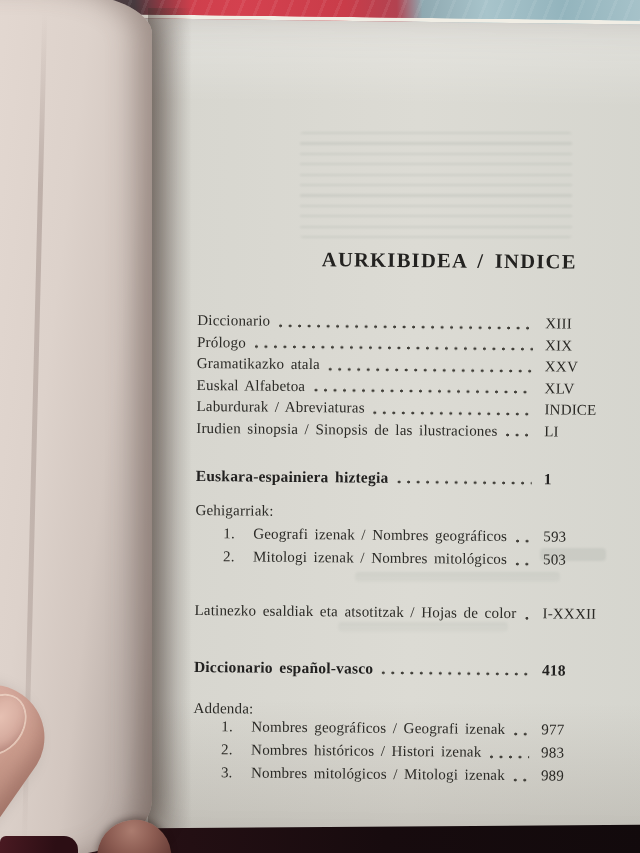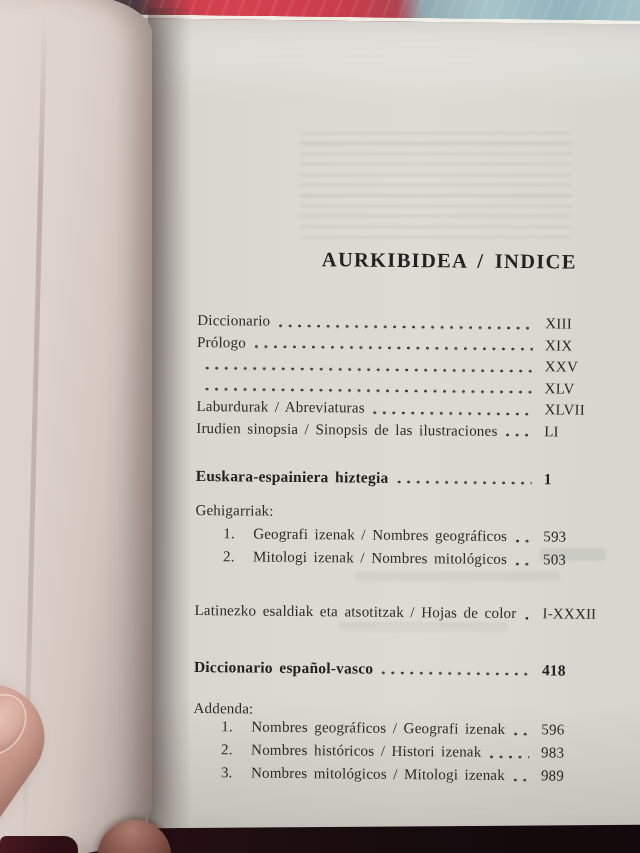--- a/index.html
+++ b/index.html
@@ -146,31 +146,33 @@
       <span class="lbl">Diccionario</span>
       <span class="dots"></span>
       <span class="pg">XIII</span>
     </div>
     <div class="row">
       <span class="lbl">Prólogo</span>
       <span class="dots"></span>
       <span class="pg">XIX</span>
     </div>
     <div class="row">
+      <span class="lbl">Gramatikazko atala</span>
       <span class="dots"></span>
       <span class="pg">XXV</span>
     </div>
     <div class="row">
+      <span class="lbl">Euskal Alfabetoa</span>
       <span class="dots"></span>
       <span class="pg">XLV</span>
     </div>
     <div class="row">
       <span class="lbl">Laburdurak / Abreviaturas</span>
       <span class="dots"></span>
-      <span class="pg">XLVII</span>
+      <span class="pg">INDICE</span>
     </div>
     <div class="row">
       <span class="lbl">Irudien sinopsia / Sinopsis de las ilustraciones</span>
       <span class="dots"></span>
       <span class="pg">LI</span>
     </div>
 
     <div class="row bold-row row-euskara">
       <span class="lbl">Euskara-espainiera hiztegia</span>
       <span class="dots"></span>
@@ -201,21 +203,21 @@
       <span class="lbl">Diccionario español-vasco</span>
       <span class="dots"></span>
       <span class="pg">418</span>
     </div>
 
     <div class="addenda-header">Addenda:</div>
     <div class="row sub add-first">
       <span class="num">1.</span>
       <span class="lbl">Nombres geográficos / Geografi izenak</span>
       <span class="dots"></span>
-      <span class="pg">596</span>
+      <span class="pg">977</span>
     </div>
     <div class="row sub">
       <span class="num">2.</span>
       <span class="lbl">Nombres históricos / Histori izenak</span>
       <span class="dots"></span>
       <span class="pg">983</span>
     </div>
     <div class="row sub">
       <span class="num">3.</span>
       <span class="lbl">Nombres mitológicos / Mitologi izenak</span>

